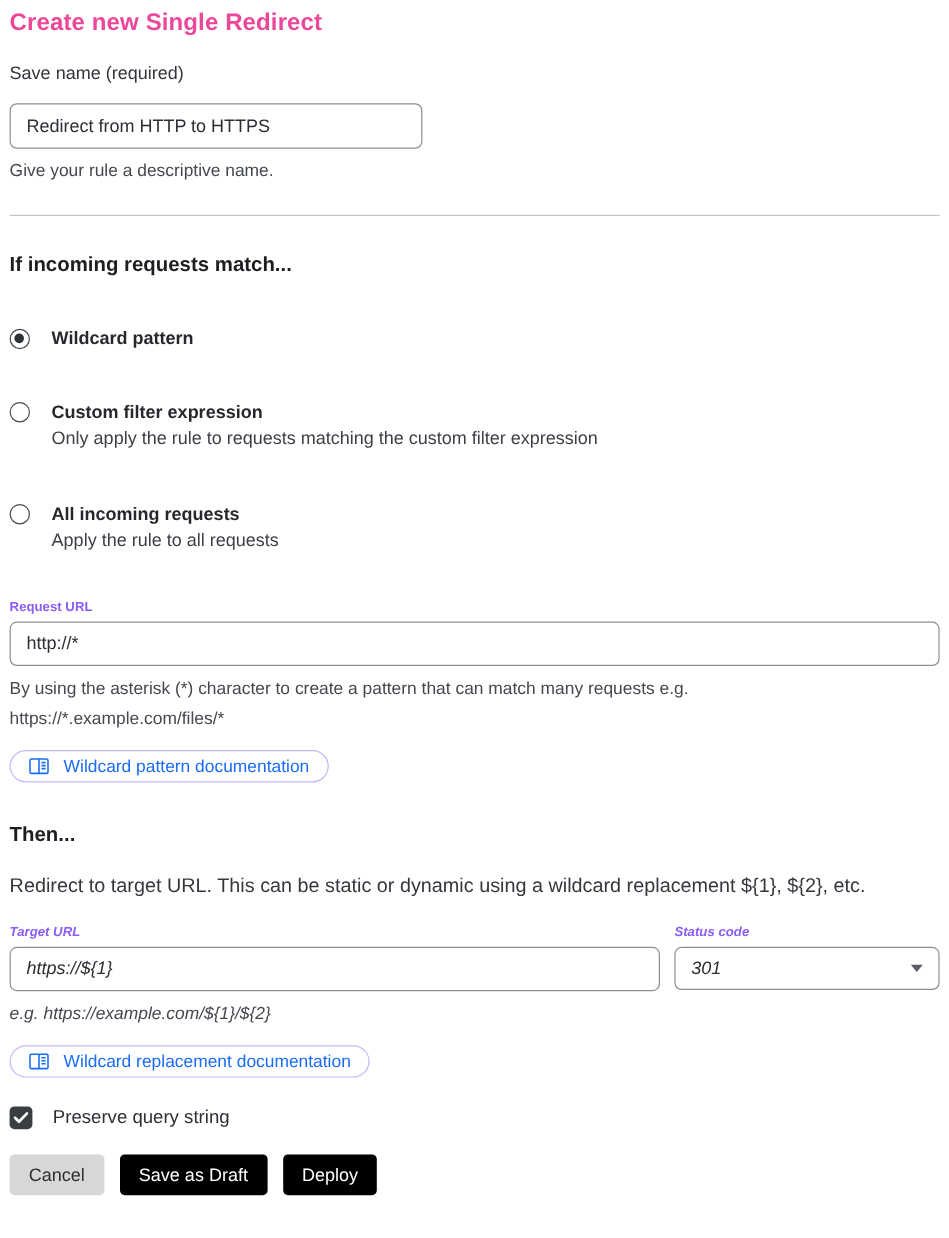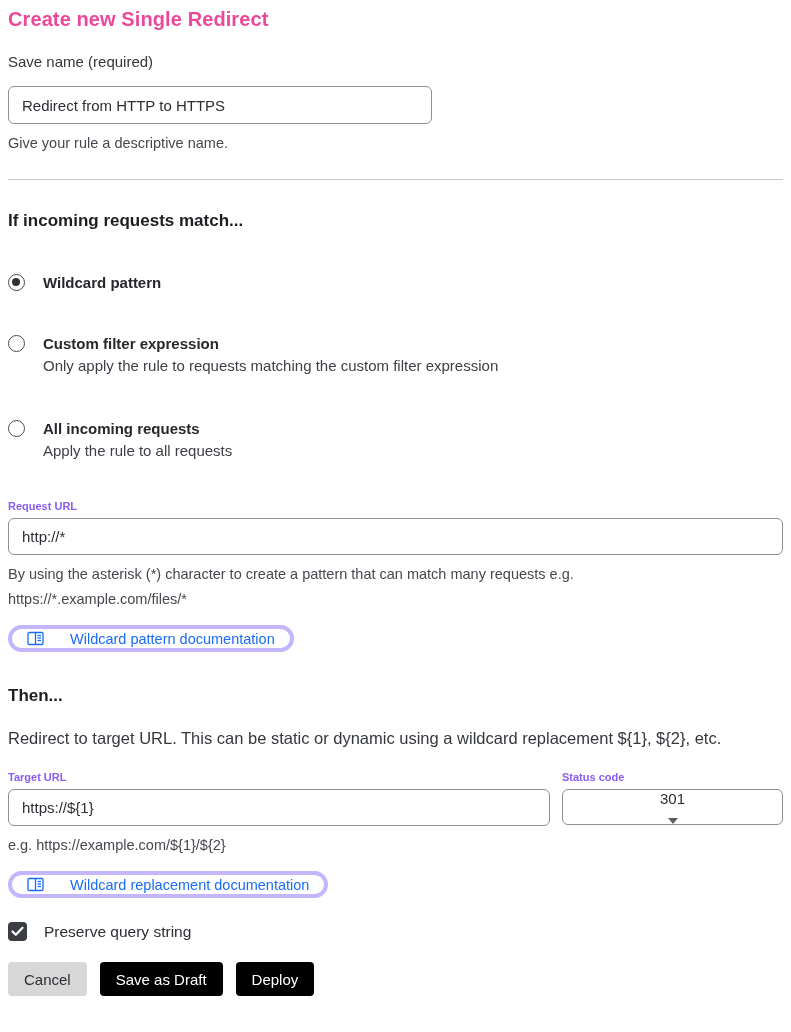--- a/index.html
+++ b/index.html
@@ -30,21 +30,21 @@
     align-items: center;
     margin-top: 6px;
     height: 38px;
     border: 1px solid #8b8f96;
     border-radius: 6px;
     padding: 0 13px;
     font-size: 15px;
     color: #2b2e33;
     background: #fff;
   }
-  .text-input.rule-name { width: 424px; margin-top: 16px; }
+  .text-input.rule-name { width: 344px; margin-top: 16px; }
   .text-input.full { width: 100%; height: 37px; }
 
   .help-text {
     margin-top: 7px;
     font-size: 14.5px;
     color: #45484e;
     line-height: 25px;
   }
 
   .divider {
@@ -103,25 +103,25 @@
   .sub-label {
     font-size: 11px;
     font-weight: 700;
     color: #8b5cf6;
   }
   .request-url-label { margin-top: 37px; }
 
   .doc-pill {
     display: inline-flex;
     align-items: center;
-    gap: 26px;
+    gap: 12px;
     margin-top: 13px;
     height: 27px;
     padding: 0 15px;
-    border: 4px solid #c4b5fd;
+    border: 1px solid #c4b5fd;
     border-radius: 14px;
     background: #fff;
     color: #1a6cf5;
     font-size: 14.5px;
     font-family: "Liberation Sans", sans-serif;
     cursor: pointer;
   }
   .doc-pill svg { display: block; }
 
   .then-heading { margin-top: 34px; }
@@ -129,38 +129,38 @@
   .then-desc {
     margin-top: 23px;
     font-size: 16.5px;
     color: #34373c;
   }
 
   .target-row {
     display: flex;
     margin-top: 23px;
     gap: 12px;
+    font-style: italic;
   }
   .target-col { width: 542px; }
   .status-col { flex: 1; }
 
   .select-box {
     display: flex;
     align-items: center;
     justify-content: space-between;
     margin-top: 6px;
     height: 36px;
     border: 1px solid #8b8f96;
     border-radius: 6px;
     padding: 0 13px;
     font-size: 15px;
     color: #2b2e33;
     background: #fff;
     cursor: pointer;
-    flex-direction: column;
   }
   .caret {
     width: 0; height: 0;
     border-left: 5px solid transparent;
     border-right: 5px solid transparent;
     border-top: 6px solid #5a5e64;
   }
 
   .checkbox-row {
     display: flex;

